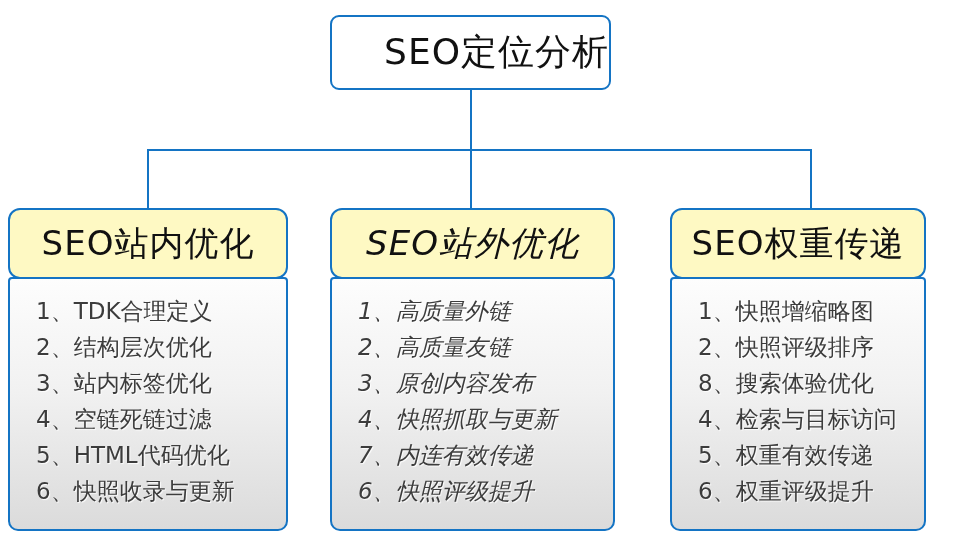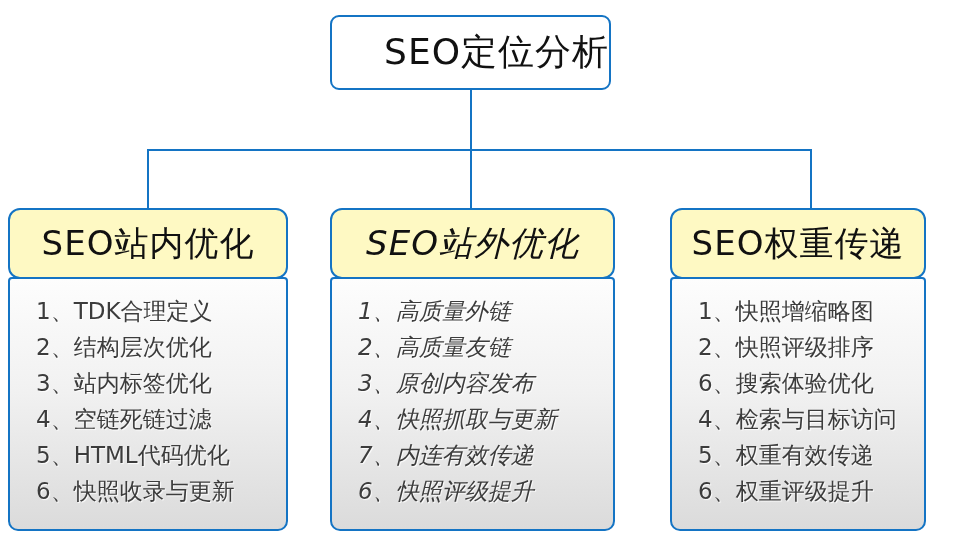--- a/index.html
+++ b/index.html
@@ -110,20 +110,20 @@
     </ul>
   </div>
 
   <div class="column" id="col-3">
     <div class="col-header">
       <span>SEO权重传递</span>
     </div>
     <ul class="col-list">
       <li>1、快照增缩略图</li>
       <li>2、快照评级排序</li>
-      <li>6、搜索体验优化</li>
+      <li>8、搜索体验优化</li>
       <li>4、检索与目标访问</li>
       <li>5、权重有效传递</li>
       <li>6、权重评级提升</li>
     </ul>
   </div>
 
 </div>
 
 </body></html>

